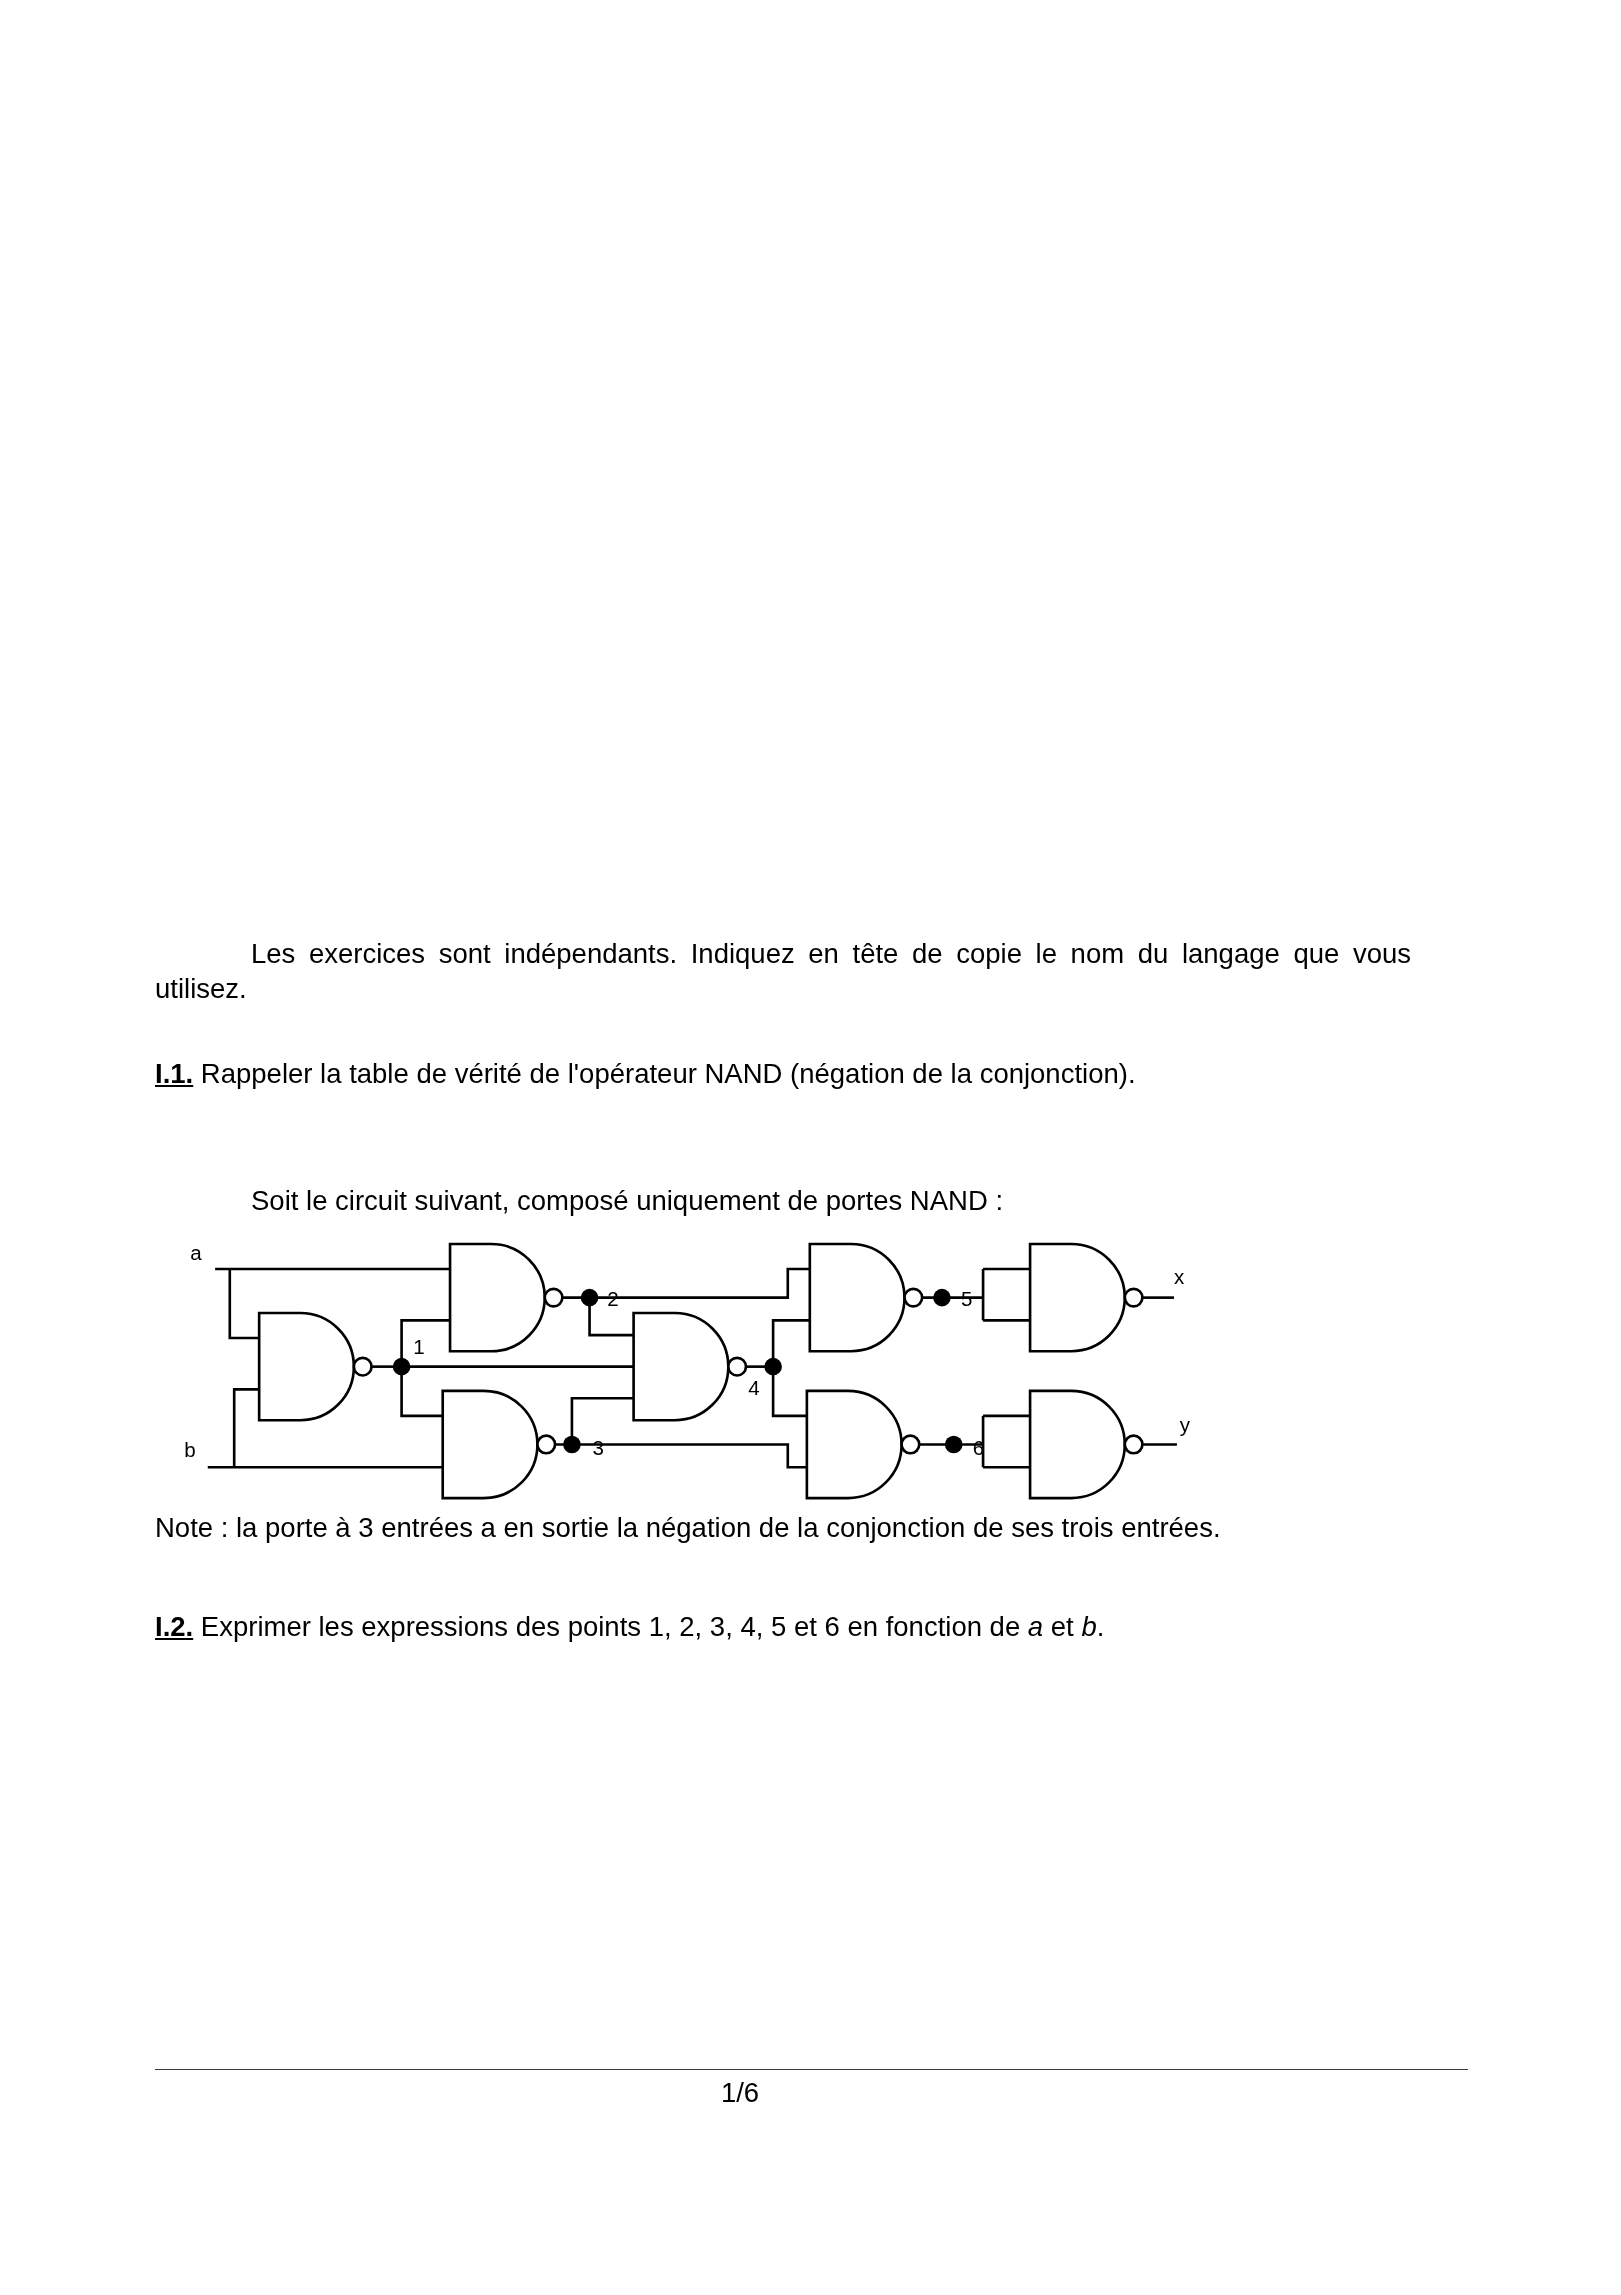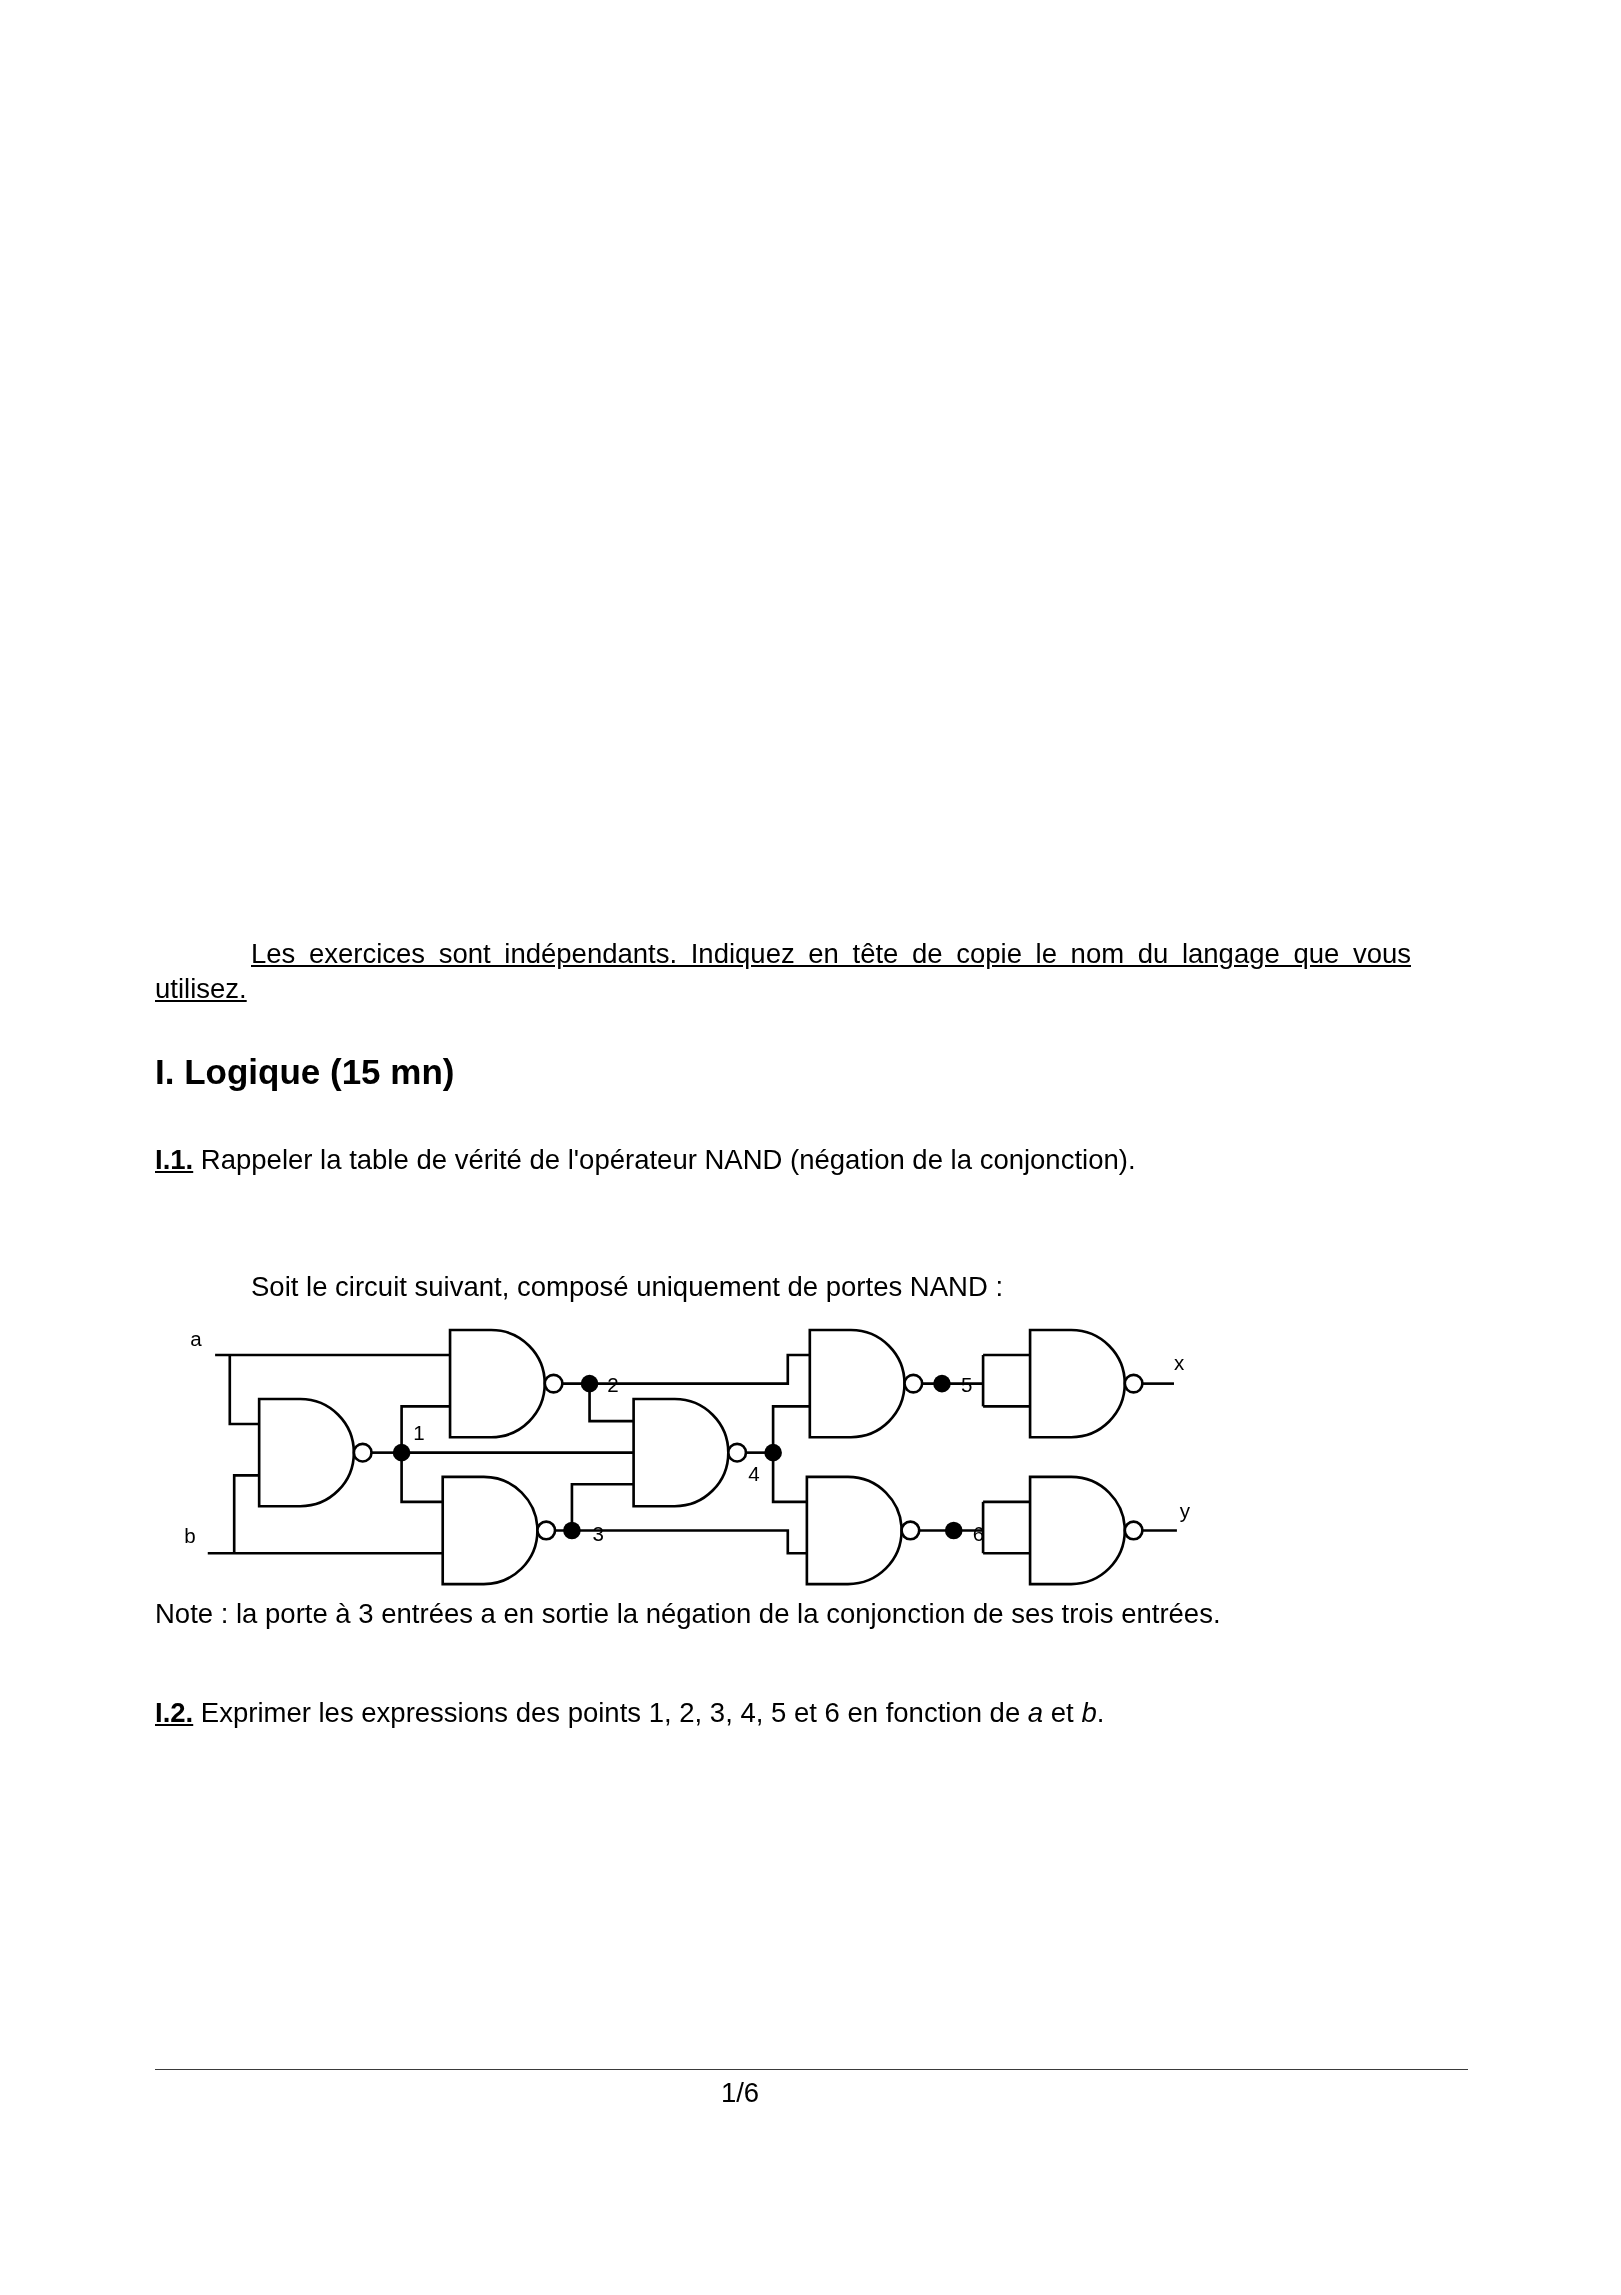--- a/index.html
+++ b/index.html
@@ -13,21 +13,20 @@
     position: relative;
     overflow: hidden;
   }
   .content { position: absolute; left: 155px; top: 937px; width: 1313px; }
   .intro {
     margin: 0;
     max-width: 1256px;
     text-indent: 96px;
     text-align: justify;
     line-height: 1.27;
-    text-decoration: underline;
   }
   h1.section-heading {
     font-size: 35px;
     font-weight: bold;
     margin: 44px 0 0 0;
     line-height: 1.2;
   }
   .q { margin: 0; line-height: 1.27; }
   .q-label { font-weight: bold; font-style: normal; text-decoration: underline; }
   .var { font-style: italic; }
@@ -60,21 +59,20 @@
     text-align: center;
   }
 </style>
 </head>
 <body>
 
 <div class="content">
 
   <p class="intro">Les exercices sont indépendants. Indiquez en tête de copie le nom du langage que vous utilisez.</p>
 
-  <h1 class="section-heading">I. Logique (15 mn)</h1>
 
   <p class="q q1"><b class="q-label">I.1.</b><span> Rappeler la table de vérité de l'opérateur NAND (négation de la conjonction).</span></p>
 
   <p class="q circuit-intro">Soit le circuit suivant, composé uniquement de portes NAND :</p>
 
   <div class="circuit-wrap">
     <svg class="circuit" width="1044" height="279" viewBox="0 0 710 190" role="img" style="font-size:35px">
       <defs>
         <g id="nand">
           <path class="gate-body" d="M0,0 H28 A36.5,36.5 0 0 1 28,73 H0 Z"></path>

